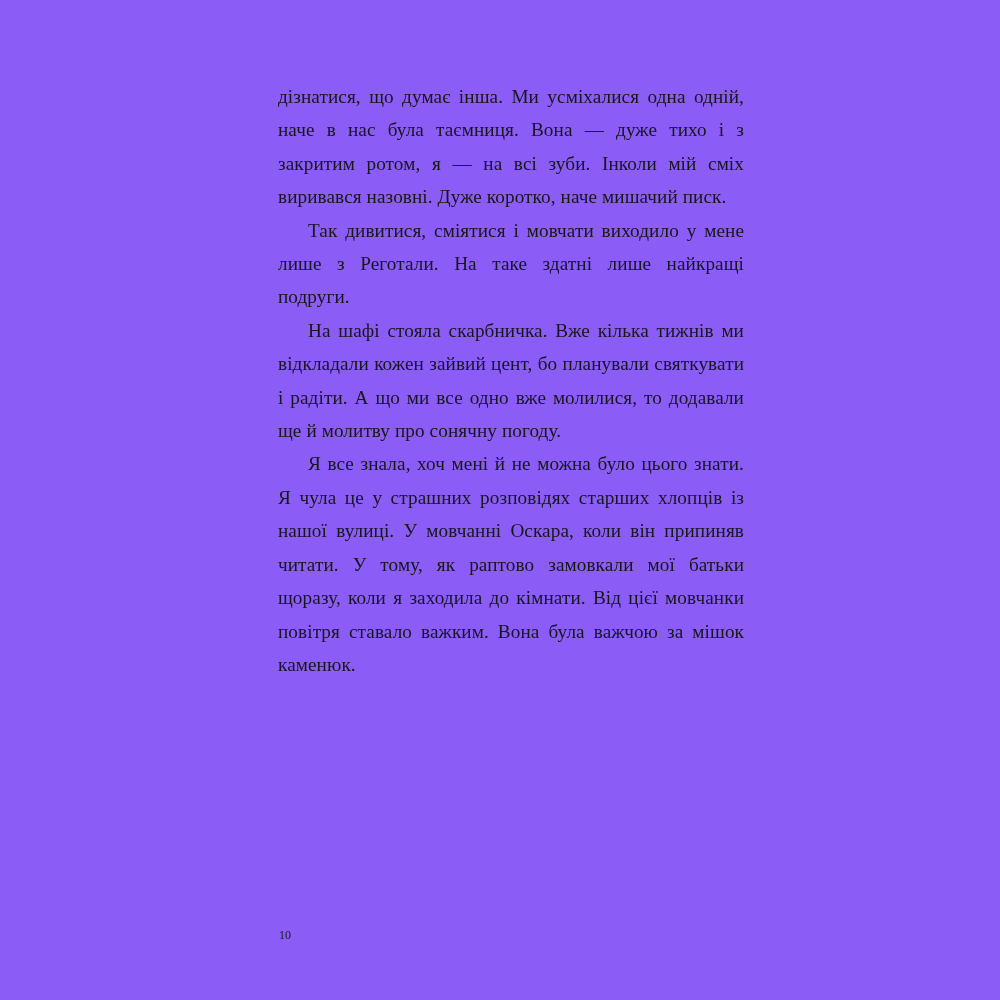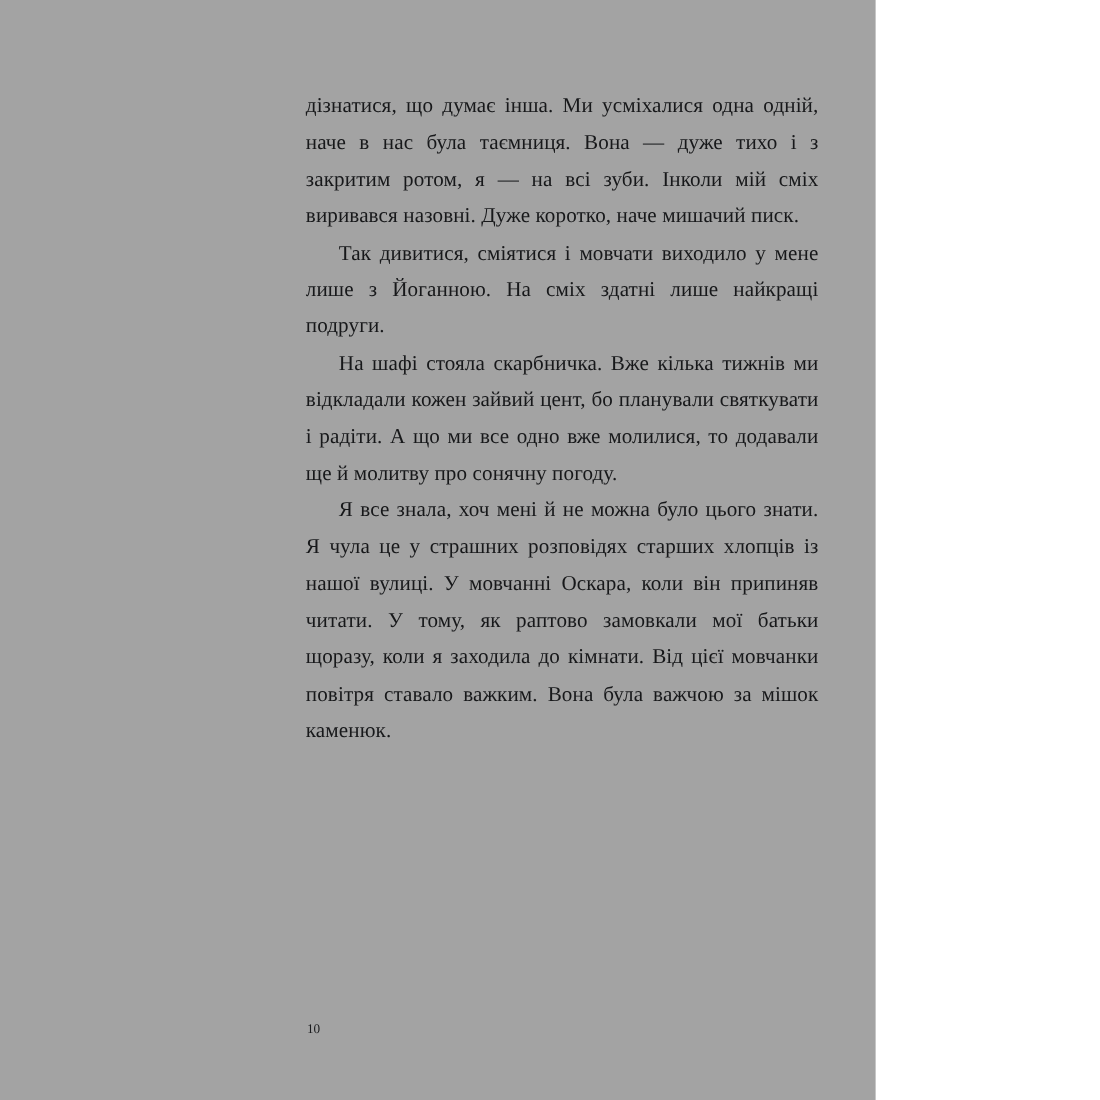--- a/index.html
+++ b/index.html
@@ -8,23 +8,23 @@
     background: #ffffff;
   }
   body {
     width: 1000px;
     height: 1000px;
     font-family: "Liberation Serif", serif;
     color: #111111;
   }
   .page {
     position: relative;
-    width: 796px;
+    width: 1000px;
     height: 1000px;
-    background: #a3a3a3;
+    background: #8b5cf6;
     box-sizing: border-box;
   }
   .text-column {
     position: absolute;
     left: 278px;
     top: 80px;
     width: 466px;
   }
   .para {
     margin: 0;
@@ -48,18 +48,18 @@
     color: #1a1b1d;
     font-family: "Liberation Serif", serif;
   }
 </style>
 </head>
 <body>
 
 <div class="page">
   <div class="text-column">
     <p class="para">дізнатися, що думає інша. Ми усміхалися одна одній, наче в нас була таємниця. Вона — дуже тихо і з закритим ротом, я — на всі зуби. Інколи мій сміх виривався назовні. Дуже коротко, наче мишачий писк.</p>
-    <p class="para indent">Так дивитися, сміятися і мовчати виходило у мене лише з Йоганною. На сміх здатні лише найкращі подруги.</p>
+    <p class="para indent">Так дивитися, сміятися і мовчати виходило у мене лише з Реготали. На таке здатні лише найкращі подруги.</p>
     <p class="para indent">На шафі стояла скарбничка. Вже кілька тижнів ми відкладали кожен зайвий цент, бо планували святкувати і радіти. А що ми все одно вже молилися, то додавали ще й молитву про сонячну погоду.</p>
     <p class="para indent">Я все знала, хоч мені й не можна було цього знати. Я чула це у страшних розповідях старших хлопців із нашої вулиці. У мовчанні Оскара, коли він припиняв читати. У тому, як раптово замовкали мої батьки щоразу, коли я заходила до кімнати. Від цієї мовчанки повітря ставало важким. Вона була важчою за мішок каменюк.</p>
   </div>
   <div class="page-number">10</div>
 </div>
 
 </body></html>

